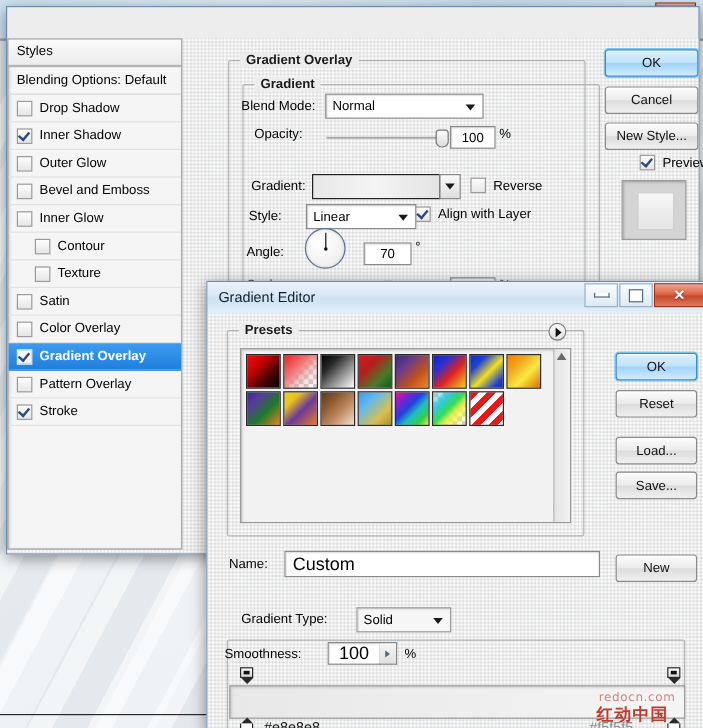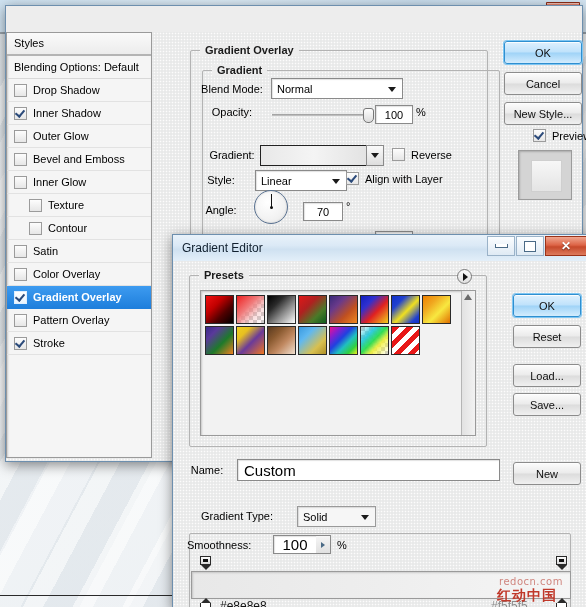--- a/index.html
+++ b/index.html
@@ -452,25 +452,25 @@
             <div class="style-row">
               <span class="cb"></span>
               <span>Bevel and Emboss</span>
             </div>
             <div class="style-row">
               <span class="cb"></span>
               <span>Inner Glow</span>
             </div>
             <div class="style-row indent">
               <span class="cb"></span>
+              <span>Contour</span>
+            </div>
+            <div class="style-row indent">
+              <span class="cb"></span>
               <span>Texture</span>
-            </div>
-            <div class="style-row indent">
-              <span class="cb"></span>
-              <span>Contour</span>
             </div>
             <div class="style-row">
               <span class="cb"></span>
               <span>Satin</span>
             </div>
             <div class="style-row">
               <span class="cb"></span>
               <span>Color Overlay</span>
             </div>
             <div class="style-row selected">

